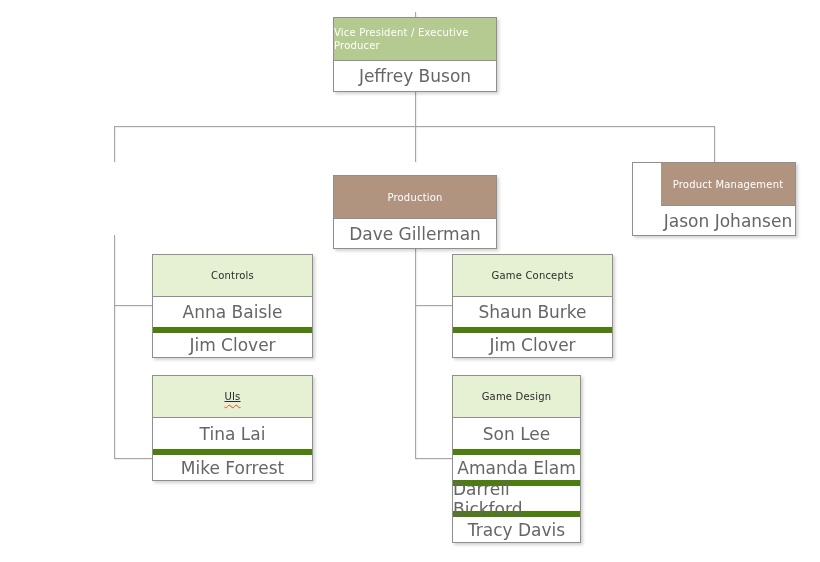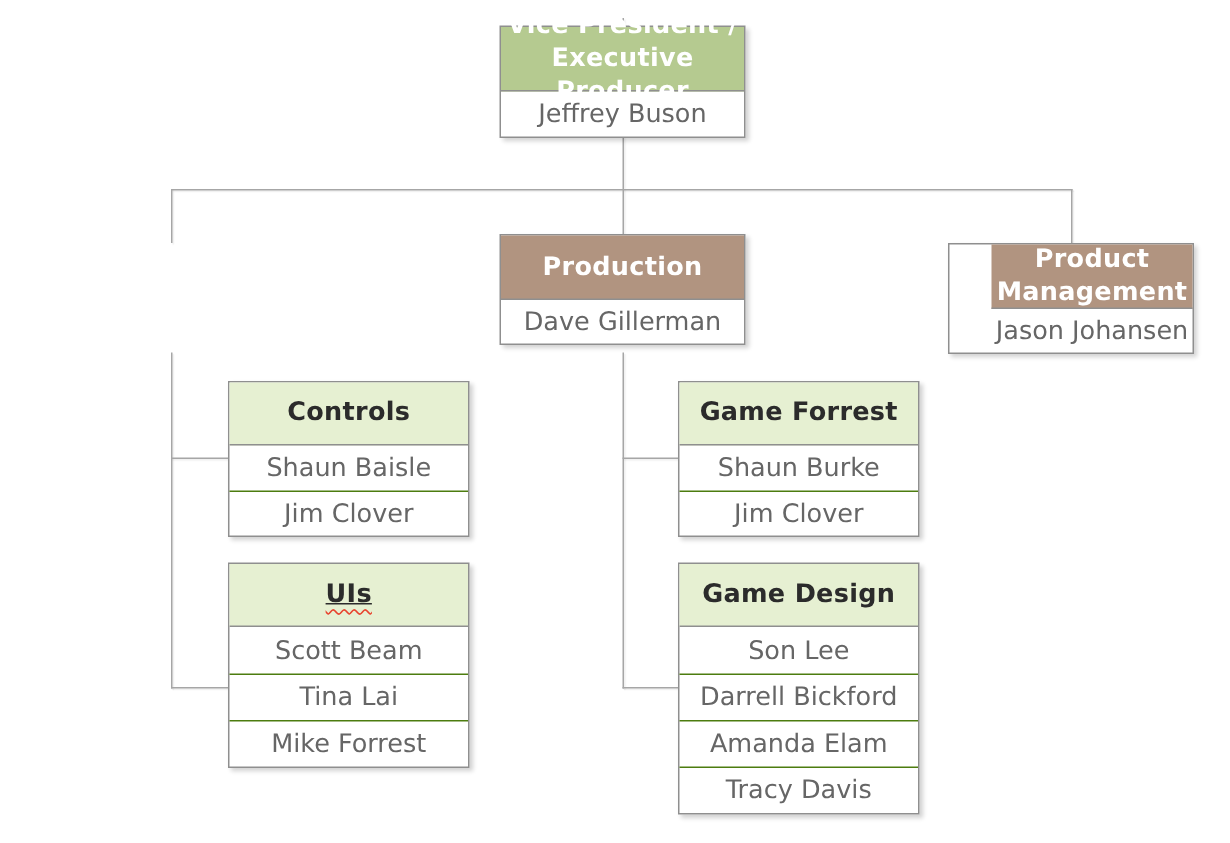--- a/index.html
+++ b/index.html
@@ -10,46 +10,46 @@
 
   
   .node {
     position:absolute;
     background:#ffffff;
     border:1px solid #8f8f8f;
     box-shadow:2px 2px 3px rgba(0,0,0,0.18);
   }
   .hdr {
     display:flex; align-items:center; justify-content:center;
-    text-align:center;
-    font-weight:bold; font-size:17px; line-height:1.3;
+    text-align:left;
+    font-weight:normal; font-size:10px; line-height:1.3;
     border-bottom:1px solid #8f8f8f;
     letter-spacing:0.2px;
   }
   .root-hdr  { background:var(--root-header-bg,#b5ca90); color:var(--header-text,#ffffff); height:43px; }
   .dept-hdr  { background:var(--department-header-bg,#b19480); color:var(--header-text,#ffffff); height:43px; }
   .team-hdr  { background:var(--team-header-bg,#e6f0d2); color:var(--team-header-text,#2b2b2b); height:42px; }
   .row {
     display:flex; align-items:center; justify-content:center;
     font-size:17px; color:var(--member-text,#666666);
   }
-  .row + .row { border-top:1px solid #4d7c0f; }
+  .row + .row { border-top:6px solid #4d7c0f; }
   .row-30 .row { height:30px; }
   .row-29 .row { height:29px; }
   .row-31 .row { height:31px; }
 
   
   .n-vp   { left:333px; top:17px;  width:164px; }
   .n-tech { left:32px;  top:162px; width:164px; }
-  .n-prod { left:333px; top:156px; width:164px; }
+  .n-prod { left:333px; top:175px; width:164px; }
   .n-pm   { left:632px; top:162px; width:164px;padding-left:28px; }
   .n-controls { left:152px; top:254px; width:161px; }
   .n-uis      { left:152px; top:375px; width:161px; }
   .n-gconcepts{ left:452px; top:254px; width:161px; }
-  .n-gdesign  { left:452px; top:375px; width:161px; }
+  .n-gdesign  { left:452px; top:375px; width:129px; }
 
   
   .u-line { text-decoration:underline; }
   .u-squiggle {
     text-decoration-line:underline;
     text-decoration-style:wavy;
     text-decoration-color:#e8442e;
     text-decoration-thickness:1px;
     text-underline-offset:4px;
   }
@@ -104,40 +104,39 @@
     <div class="row">Dave Gillerman</div>
   </div>
 
   <div class="node n-pm row-29">
     <div class="hdr dept-hdr">Product Management</div>
     <div class="row">Jason Johansen</div>
   </div>
 
   <div class="node n-controls row-30">
     <div class="hdr team-hdr">Controls</div>
-    <div class="row">Shaun Baisle</div>
+    <div class="row">Anna Baisle</div>
     <div class="row">Jim Clover</div>
   </div>
 
   <div class="node n-uis row-31">
     <div class="hdr team-hdr">
       <span class="u-line"><span class="u-squiggle">UIs</span></span>
     </div>
-    <div class="row">Scott Beam</div>
     <div class="row">Tina Lai</div>
     <div class="row">Mike Forrest</div>
   </div>
 
   <div class="node n-gconcepts row-30">
-    <div class="hdr team-hdr">Game Forrest</div>
+    <div class="hdr team-hdr">Game Concepts</div>
     <div class="row">Shaun Burke</div>
     <div class="row">Jim Clover</div>
   </div>
 
   <div class="node n-gdesign row-31">
     <div class="hdr team-hdr">Game Design</div>
     <div class="row">Son Lee</div>
+    <div class="row">Amanda Elam</div>
     <div class="row">Darrell Bickford</div>
-    <div class="row">Amanda Elam</div>
     <div class="row">Tracy Davis</div>
   </div>
 
 </div>
 
 </body></html>

